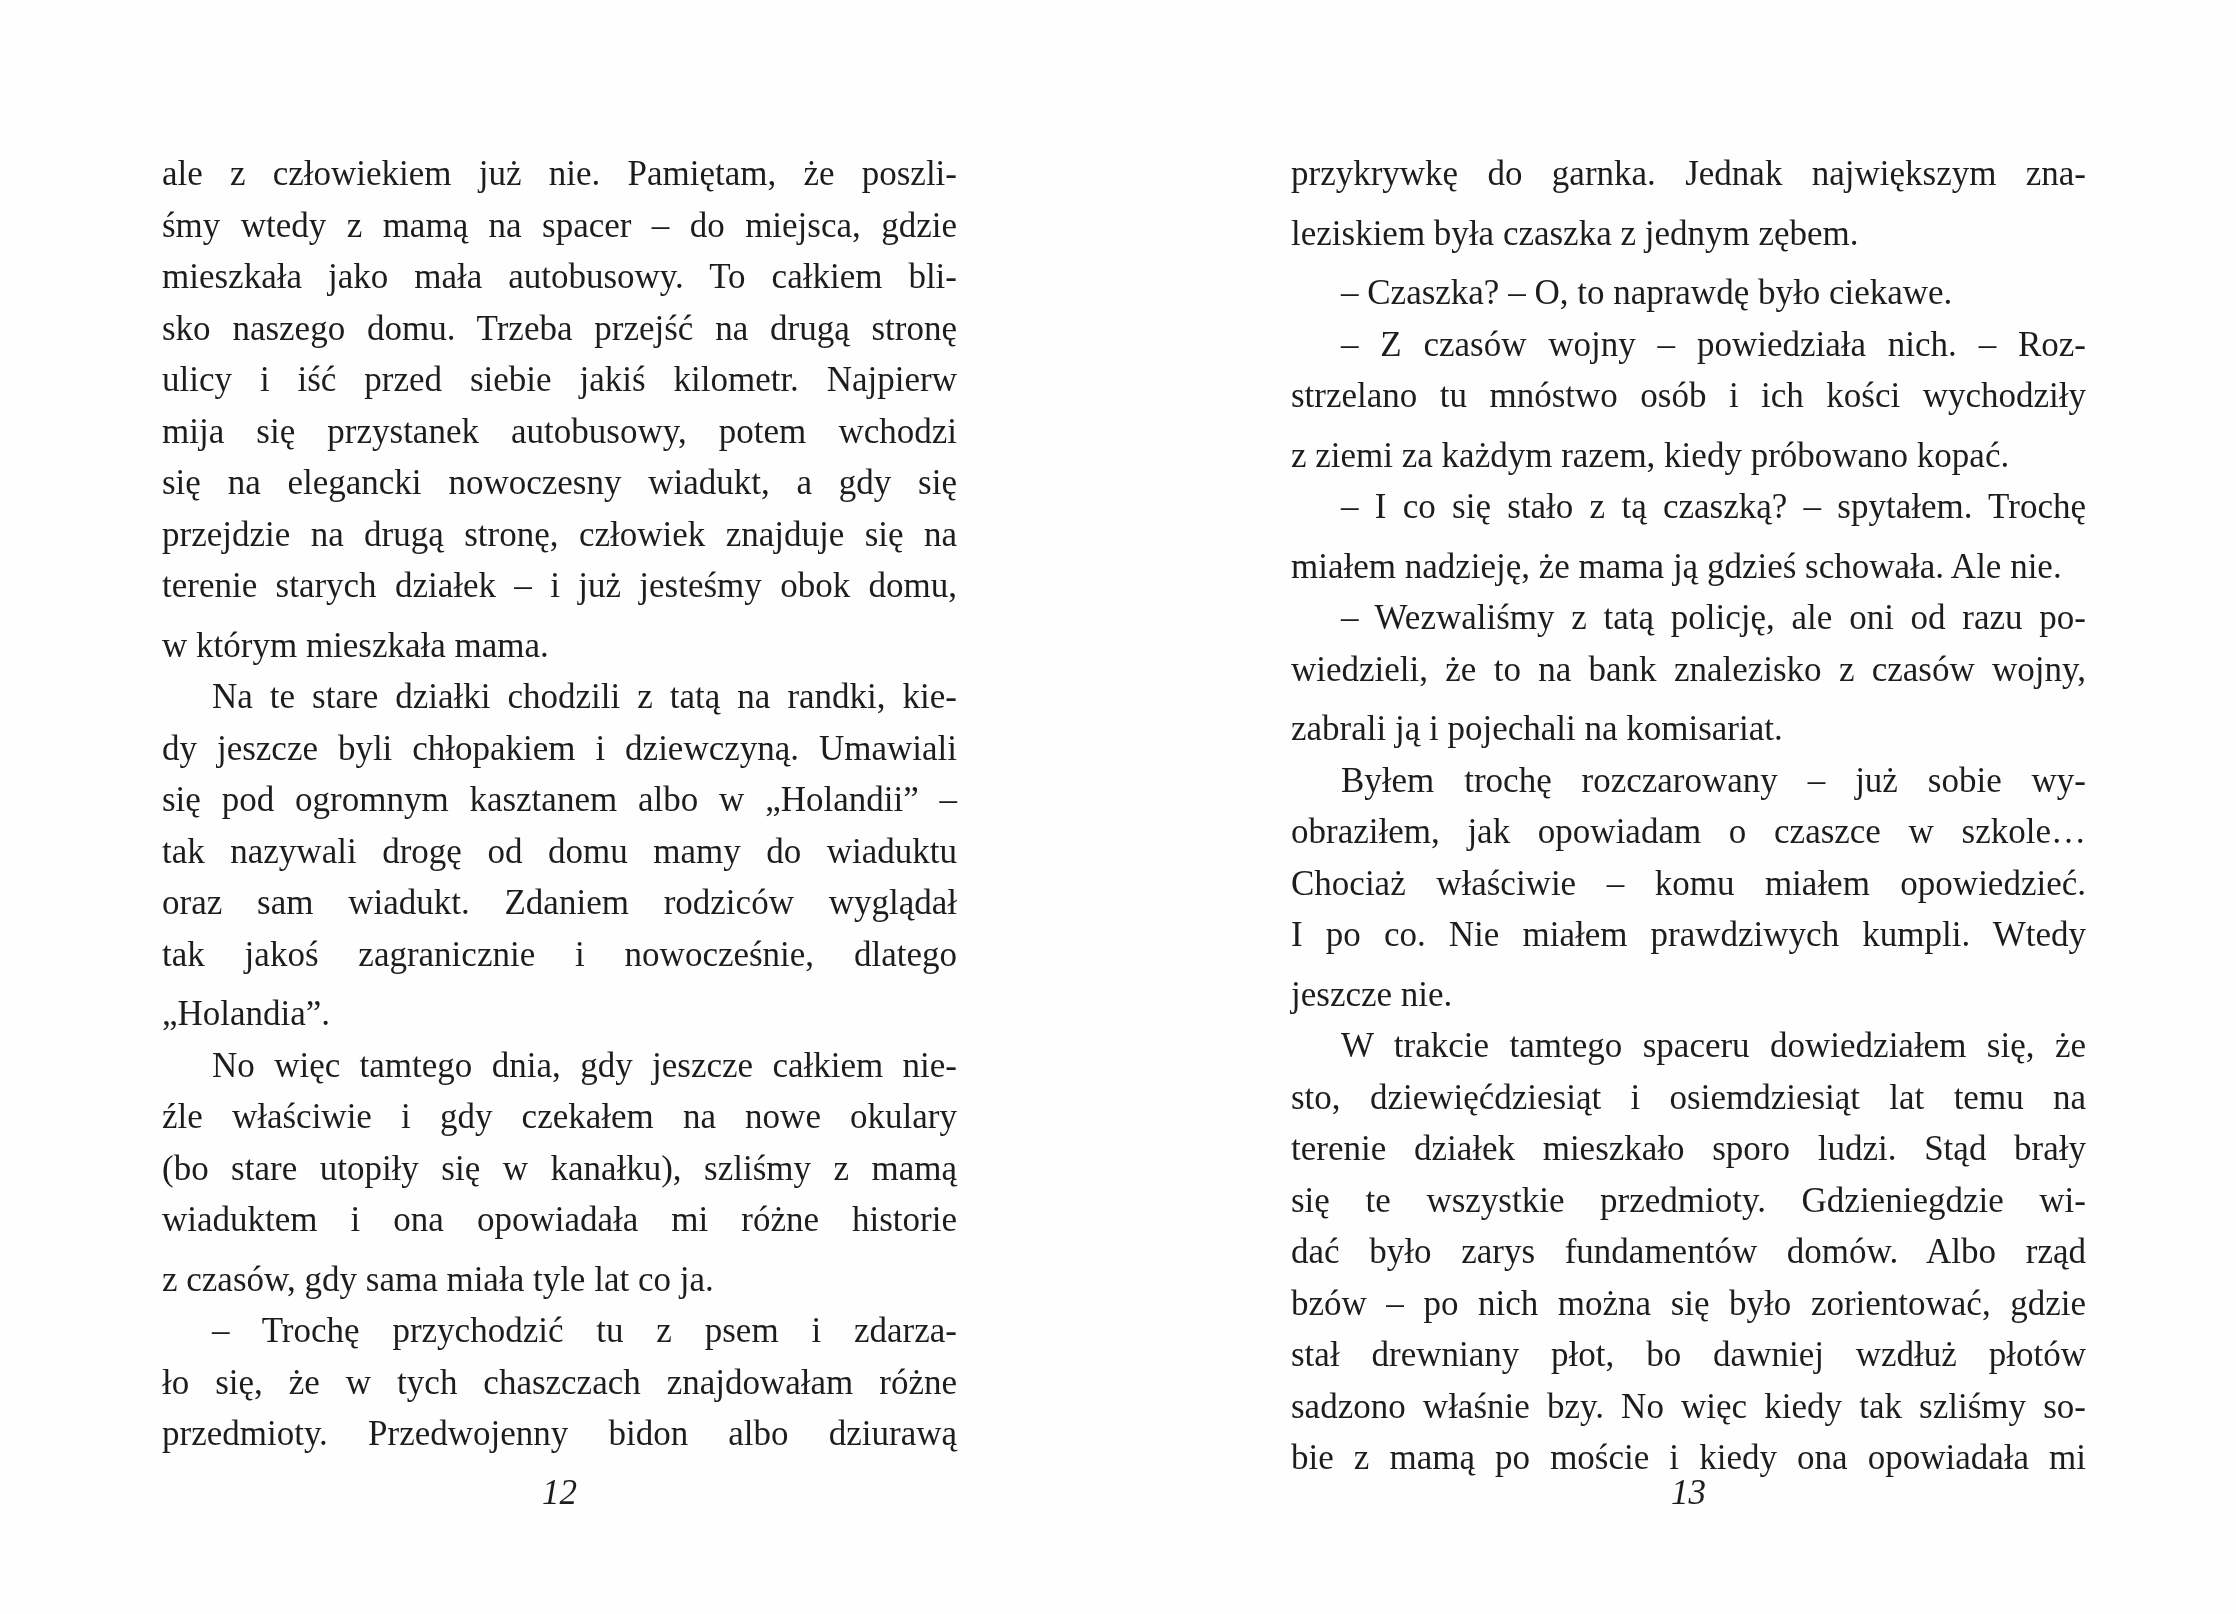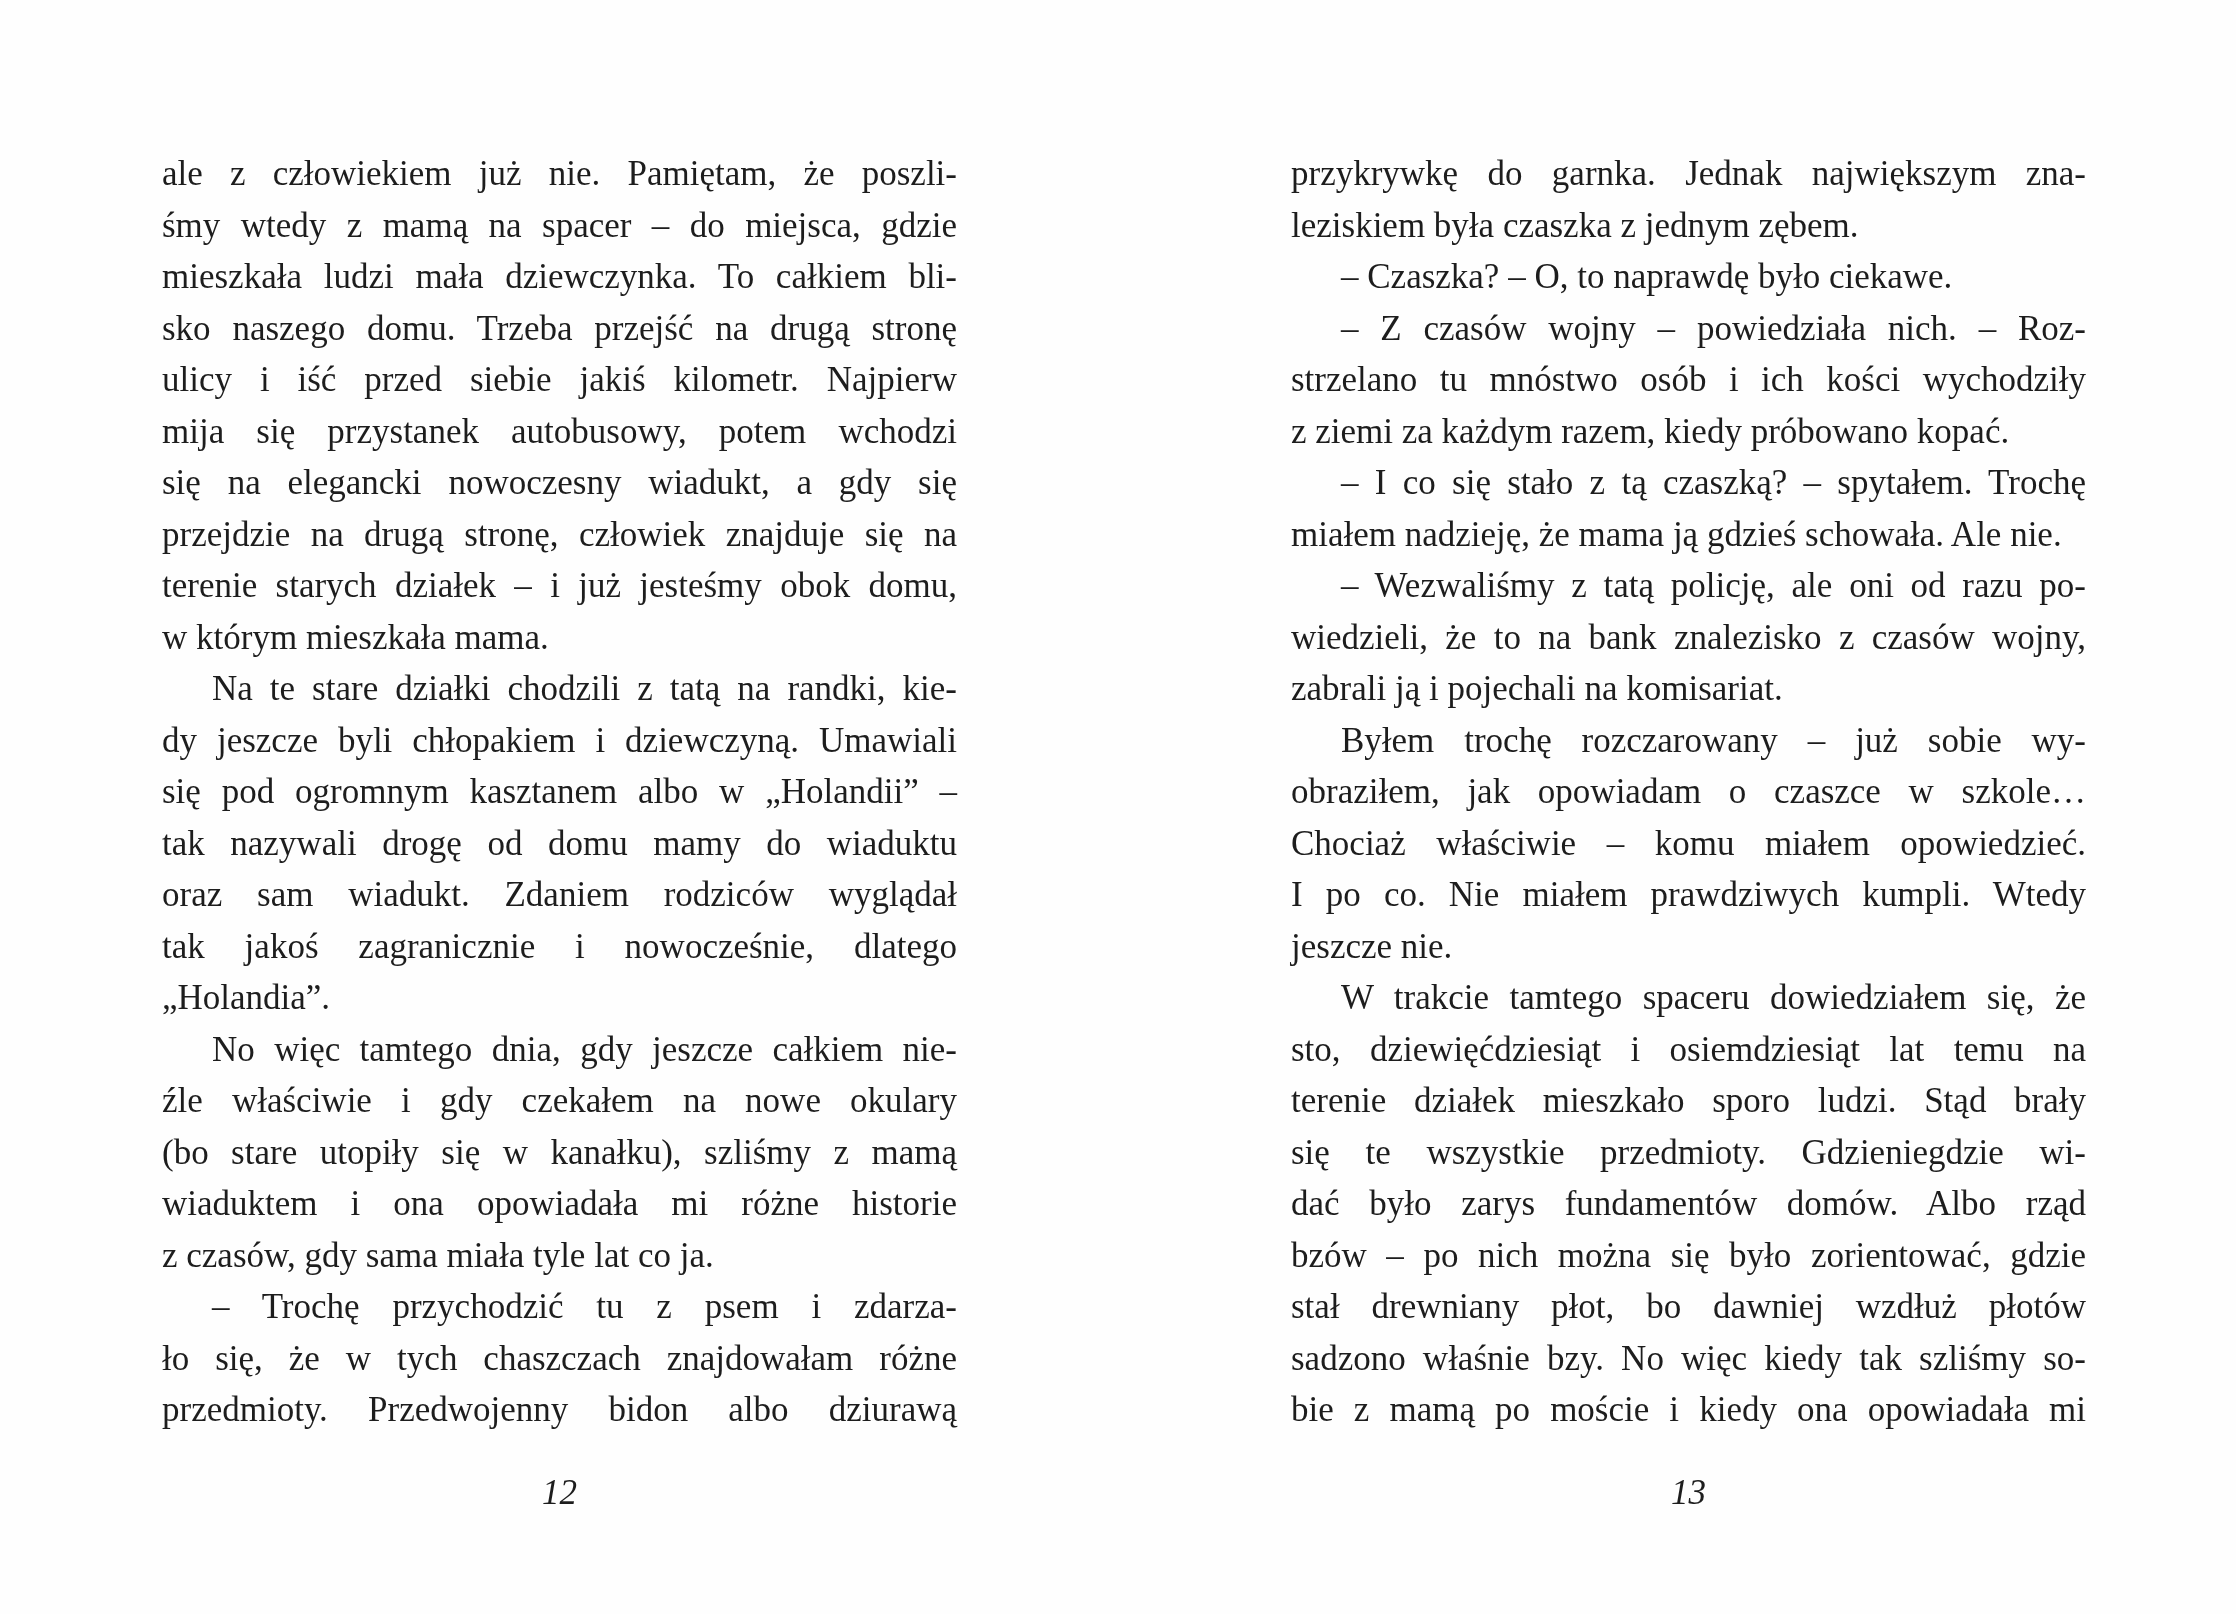--- a/index.html
+++ b/index.html
@@ -33,20 +33,21 @@
     line-height: 51.5px;
     text-align: justify;
     text-align-last: justify;
     hyphens: none;
     word-break: normal;
     color: #1d1d1d;
   }
   .lines .line.noj {
     text-align: left;
     text-align-last: left;
+    margin-top: 8px;
   }
   .lines .line.indent {
     text-indent: 50px;
   }
   .page-number {
     position: absolute;
     top: 1325px;
     left: 0;
     width: 100%;
     text-align: center;
@@ -57,21 +58,21 @@
 </style>
 </head>
 <body>
 
 <div class="spread">
 
   <div class="page left">
     <div class="lines">
         <div class="line">ale z człowiekiem już nie. Pamiętam, że poszli-</div>
         <div class="line">śmy wtedy z mamą na spacer – do miejsca, gdzie</div>
-        <div class="line">mieszkała ludzi mała dziewczynka. To całkiem bli-</div>
+        <div class="line">mieszkała jako mała autobusowy. To całkiem bli-</div>
         <div class="line">sko naszego domu. Trzeba przejść na drugą stronę</div>
         <div class="line">ulicy i iść przed siebie jakiś kilometr. Najpierw</div>
         <div class="line">mija się przystanek autobusowy, potem wchodzi</div>
         <div class="line">się na elegancki nowoczesny wiadukt, a gdy się</div>
         <div class="line">przejdzie na drugą stronę, człowiek znajduje się na</div>
         <div class="line">terenie starych działek – i już jesteśmy obok domu,</div>
         <div class="line noj">w którym mieszkała mama.</div>
         <div class="line indent">Na te stare działki chodzili z tatą na randki, kie-</div>
         <div class="line">dy jeszcze byli chłopakiem i dziewczyną. Umawiali</div>
         <div class="line">się pod ogromnym kasztanem albo w „Holandii” –</div>

